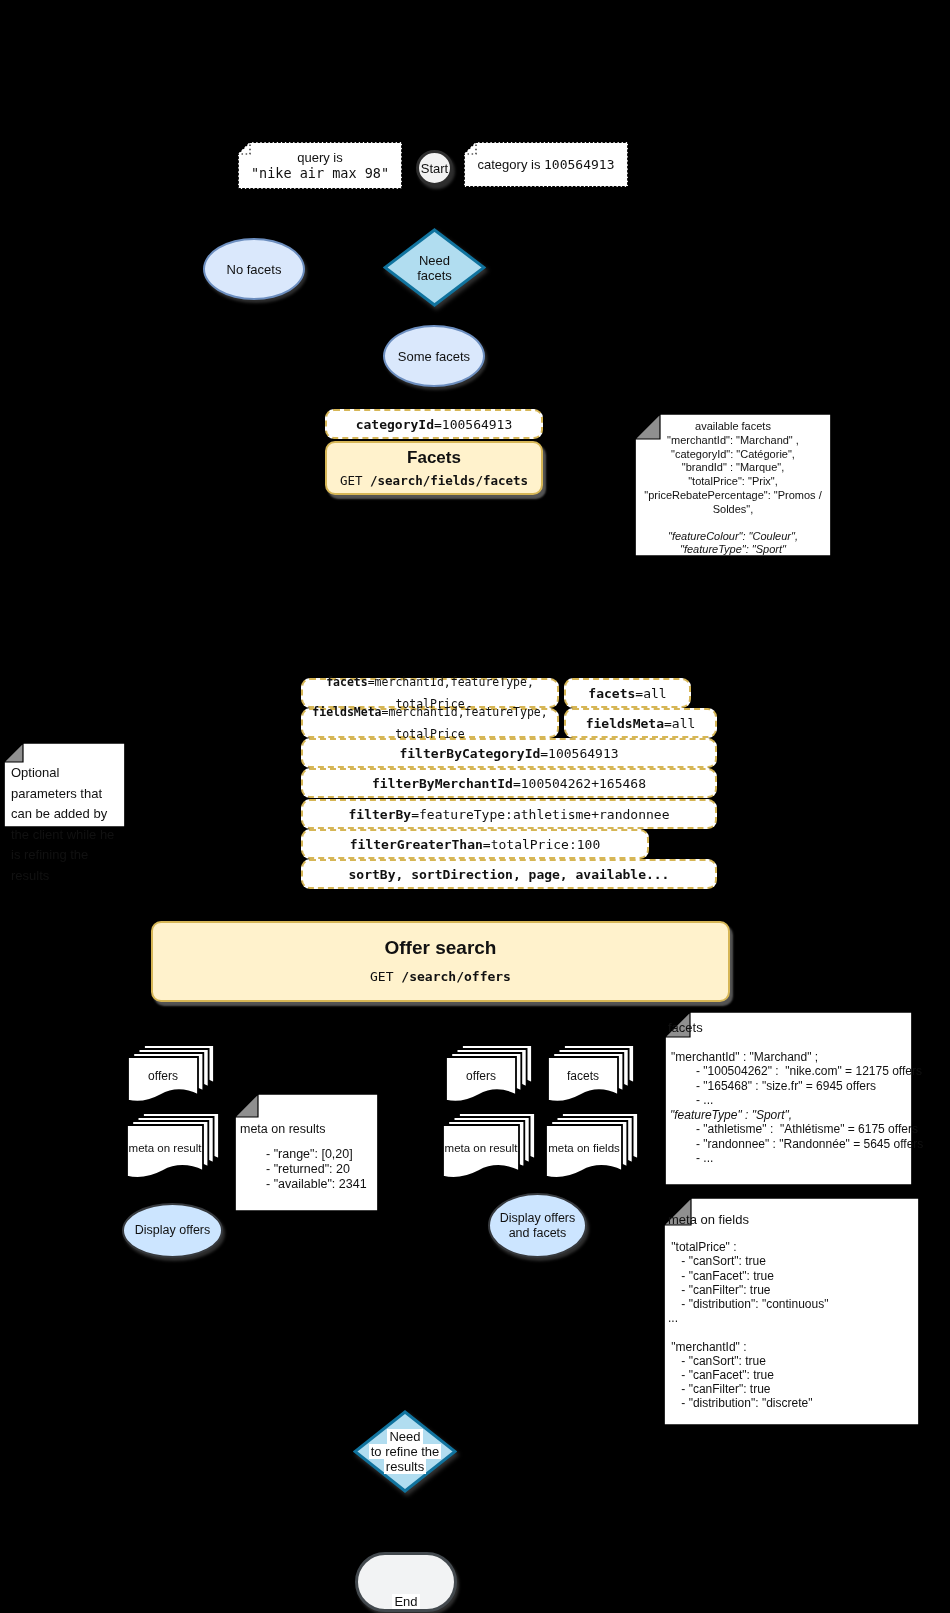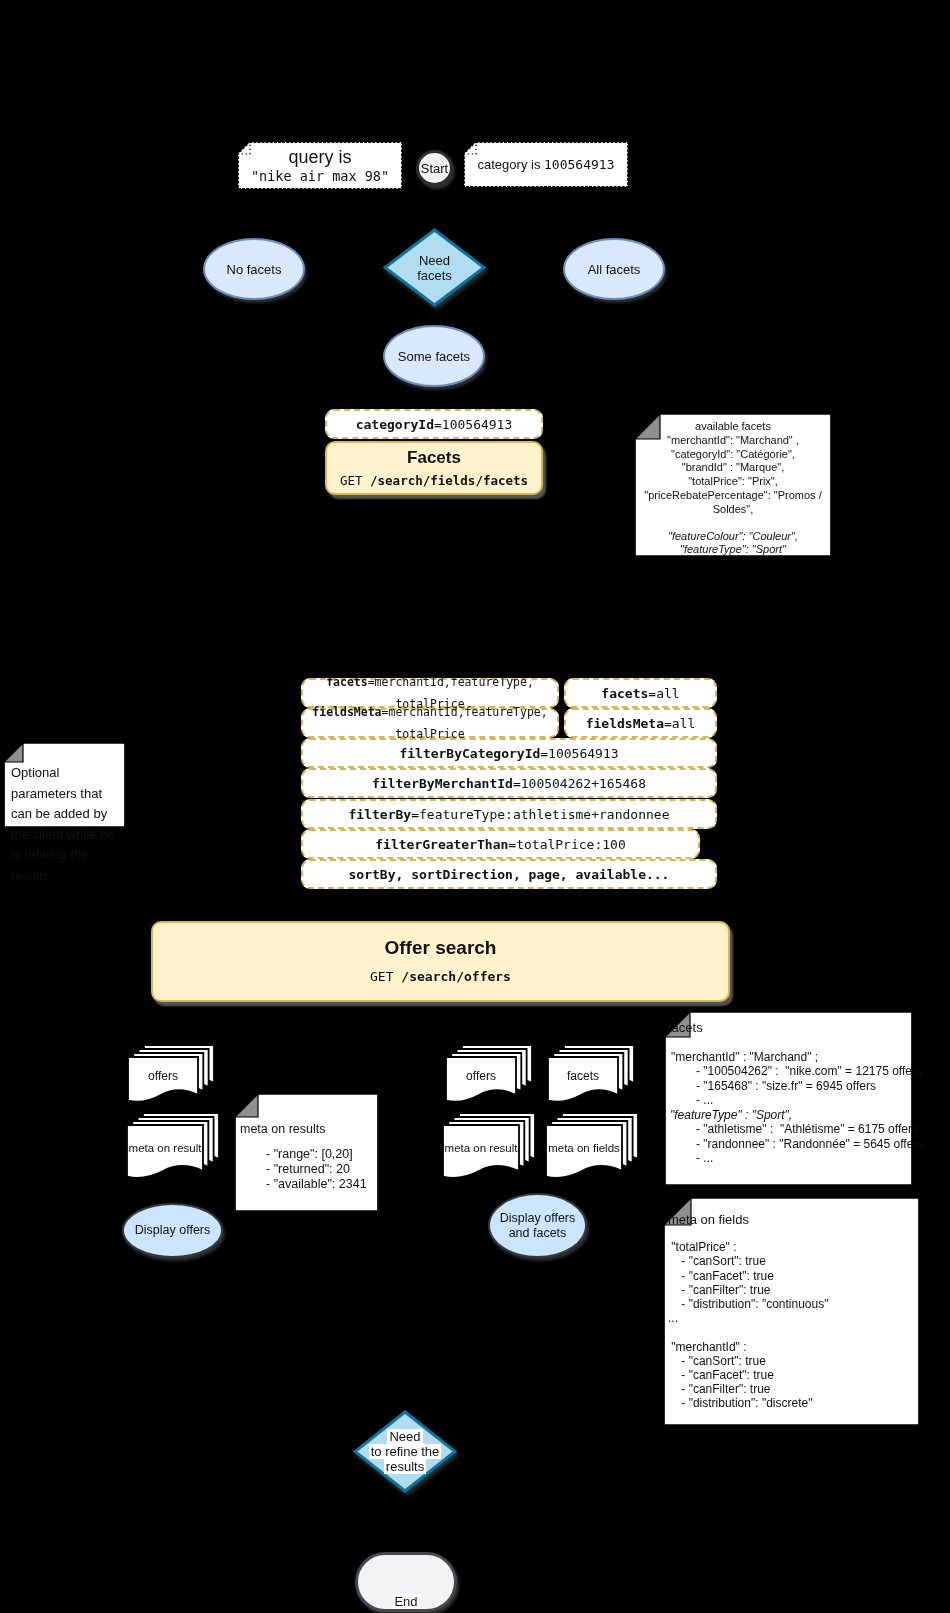--- a/index.html
+++ b/index.html
@@ -70,21 +70,21 @@
       <path id="sheet-m" d="M0 0 H76 V46 Q54.7 36 36 46 Q16.7 56 0 51.5 Z"></path>
     </defs>
   </svg>
 
   <div class="abs note dotted" style="left:237px;top:141px;width:166px;height:49px;">
     <svg width="166" height="49">
       <path class="outline" d="M13 1 H165 V48 H1 V13 Z"></path>
         <path class="flap" d="M13 1 L1 13 H13 Z"></path>
     </svg>
     <div class="ncontent" style="display:flex;flex-direction:column;align-items:center;justify-content:center;">
-      <div style="font-size:18px;">query is</div>
+      <div style="font-size:13px;">query is</div>
       <div class="mono" style="font-size:13.5px;">"nike air max 98"</div>
     </div>
   </div>
 
   <div class="abs start" style="left:416px;top:150px;width:37px;height:36px;">
     <span>Start</span>
   </div>
 
   <div class="abs note dotted" style="left:463px;top:141px;width:166px;height:47px;">
     <svg width="166" height="47">
@@ -104,23 +104,20 @@
   <div class="abs dia" style="left:383px;top:228px;width:103px;height:79px;">
     <svg width="103" height="79">
       <polygon points="51.5,2 101,39.5 51.5,77 2,39.5"></polygon>
     </svg>
     <div class="dlabel">
       <span>Need</span>
       <span>facets</span>
     </div>
   </div>
 
-  <div class="abs ellipse" style="left:563px;top:238px;width:102px;height:62px;">
-    <span>All facets</span>
-  </div>
 
   <div class="abs ellipse" style="left:383px;top:325px;width:102px;height:62px;">
     <span>Some facets</span>
   </div>
 
   <div class="abs prow" style="left:325px;top:409px;width:218px;height:30px;">
     <div class="ptext"><span class="pn">categoryId</span><span>=100564913</span></div>
   </div>
 
   <div class="abs apibox" style="left:325px;top:441px;width:218px;height:54px;">
@@ -153,40 +150,40 @@
       <path class="outline" d="M20 1 H122 V85 H1 V20 Z"></path>
         <path class="flap" d="M20 1 L1 20 H20 Z"></path>
     </svg>
     <div class="ncontent" style="padding:21px 4px 0 8px;font-size:13px;line-height:20.5px;">Optional parameters that can be added by the client while he is refining the results</div>
   </div>
 
   <div class="abs prow" style="left:301px;top:678px;width:258px;height:30px;">
     <div class="ptext two"><span class="pn">facets</span><span>=merchantId,featureType,
 totalPrice</span></div>
   </div>
-  <div class="abs prow" style="left:564px;top:678px;width:153px;height:30px;">
+  <div class="abs prow" style="left:564px;top:678px;width:127px;height:30px;">
     <div class="ptext"><span class="pn">facets</span><span>=all</span></div>
   </div>
   <div class="abs prow" style="left:301px;top:708px;width:258px;height:30px;">
     <div class="ptext two"><span class="pn">fieldsMeta</span><span>=merchantId,featureType,
 totalPrice</span></div>
   </div>
   <div class="abs prow" style="left:564px;top:708px;width:153px;height:30px;">
     <div class="ptext"><span class="pn">fieldsMeta</span><span>=all</span></div>
   </div>
   <div class="abs prow" style="left:301px;top:738px;width:416px;height:30px;">
     <div class="ptext"><span class="pn">filterByCategoryId</span><span>=100564913</span></div>
   </div>
   <div class="abs prow" style="left:301px;top:768px;width:416px;height:30px;">
     <div class="ptext"><span class="pn">filterByMerchantId</span><span>=100504262+165468</span></div>
   </div>
   <div class="abs prow" style="left:301px;top:799px;width:416px;height:30px;">
     <div class="ptext"><span class="pn">filterBy</span><span>=featureType:athletisme+randonnee</span></div>
   </div>
-  <div class="abs prow" style="left:301px;top:829px;width:399px;height:30px;">
+  <div class="abs prow" style="left:301px;top:829px;width:348px;height:30px;">
     <div class="ptext"><span class="pn">filterGreaterThan</span><span>=totalPrice:100</span></div>
   </div>
   <div class="abs prow" style="left:301px;top:859px;width:416px;height:30px;">
     <div class="ptext"><span class="pn">sortBy, sortDirection, page, available...</span><span></span></div>
   </div>
 
   <div class="abs apibox" style="left:151px;top:921px;width:579px;height:81px;">
     <div class="api-title" style="font-size:19px;margin-top:14px;">Offer search</div>
     <div class="api-get" style="font-size:13px;margin-top:10px;">
       <span style="white-space:pre;">GET </span><span class="path">/search/offers</span>

